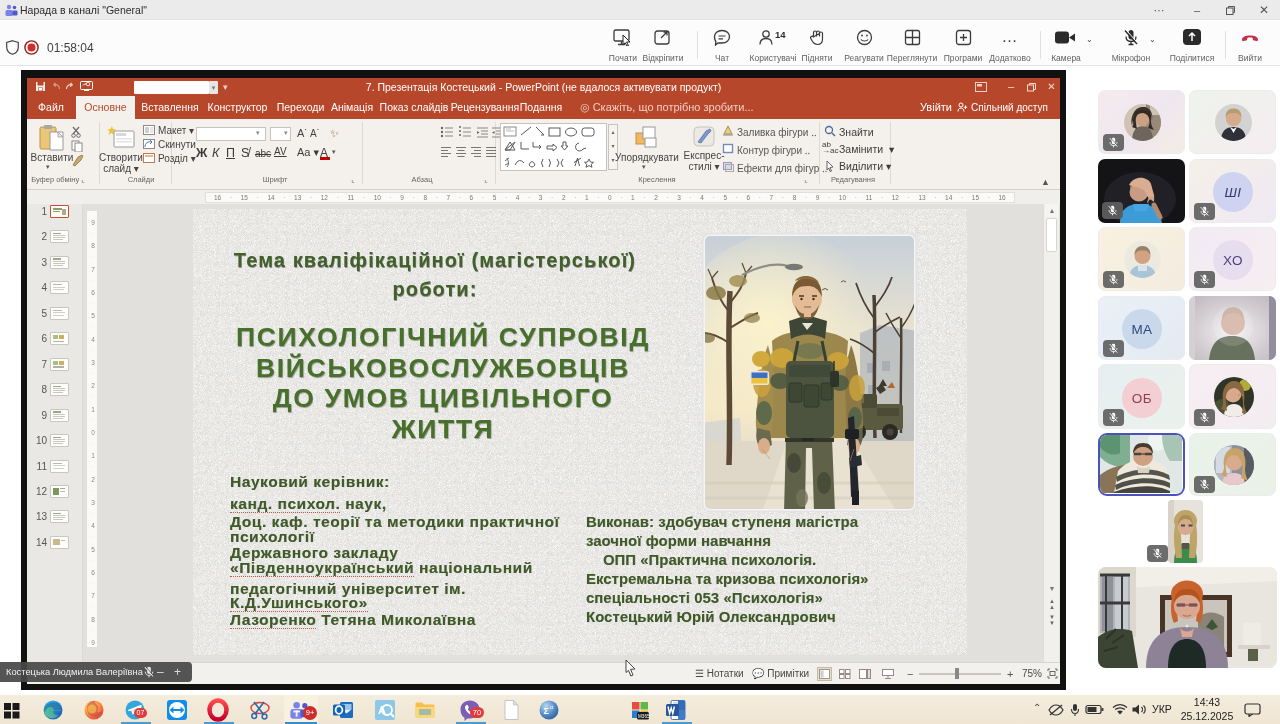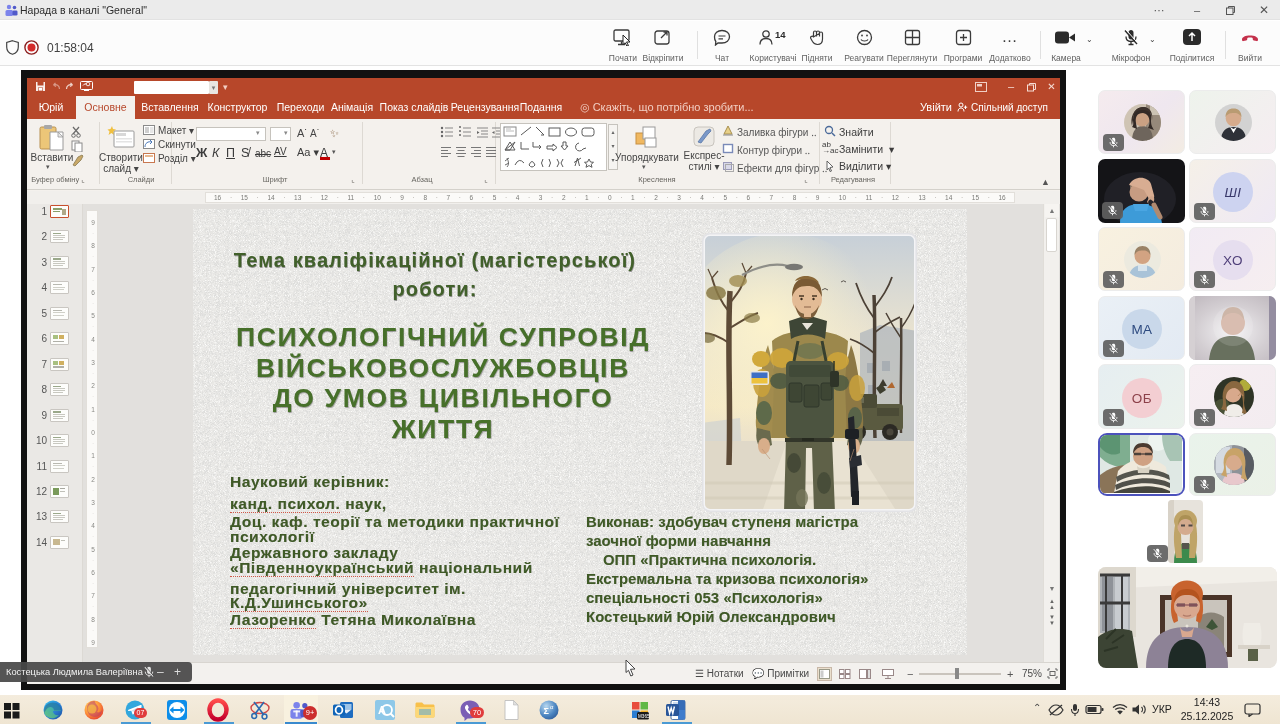--- a/index.html
+++ b/index.html
@@ -214,33 +214,34 @@
           </svg>
     <svg class="abs" style="left:53px;top:3px" width="13" height="11" viewBox="0 0 13 11">
             <rect x="0.5" y="0.5" width="12" height="8" rx="1" fill="none" stroke="#fff" stroke-width="1"></rect>
             <path d="M4 9.5 H9 M6.5 8.5 V9.5" stroke="#fff" stroke-width="1"></path>
             <path d="M3 4.5 A3.5 3.5 0 0 1 9 4.5" fill="none" stroke="#fff" stroke-width="1"></path>
             <circle cx="8" cy="3" r="1.8" fill="#b7472a" stroke="#fff" stroke-width="0.8"></circle>
           </svg>
     <div class="abs" style="left:107px;top:2.5px;width:75px;height:13px;background:#fff;border-radius:1px;"></div>
     <div class="abs" style="left:182px;top:2.5px;width:9px;height:13px;background:#e8e6e2;border-radius:1px;font-size:7px;color:#777;text-align:center;line-height:13px;">▾</div>
     <div class="abs" style="left:196px;top:4px;font-size:9px;color:#f3cfc4;">▾</div>
+    <div class="abs" style="left:0;top:3px;width:1033px;text-align:center;font-size:10.5px;color:#fff;">7. Презентація  Костецький - PowerPoint (не вдалося активувати продукт)</div>
     <svg class="abs" style="left:948px;top:4px" width="12" height="10" viewBox="0 0 12 10">
             <rect x="0.5" y="0.5" width="11" height="9" fill="none" stroke="#f0cfc5" stroke-width="1"></rect>
             <rect x="2" y="2" width="5" height="2.5" fill="#f0cfc5"></rect>
           </svg>
     <div class="abs" style="left:972px;top:0;width:24px;text-align:center;color:#f6ddd4;font-size:11px;line-height:16px;">–</div>
     <svg class="abs" style="left:1000px;top:4.5px" width="9" height="9" viewBox="0 0 9 9">
             <rect x="0.5" y="2" width="6" height="6" fill="none" stroke="#f6ddd4" stroke-width="1"></rect>
             <path d="M2.5 2 V0.5 H8.5 V6.5 H6.5" fill="none" stroke="#f6ddd4" stroke-width="1"></path>
           </svg>
     <div class="abs" style="left:1016px;top:0;width:17px;text-align:center;color:#f6ddd4;font-size:10px;line-height:17px;">✕</div>
   </div>
   <div id="ptabs">
-    <div class="ptab" style="left:3px;width:42px;">Юрій</div>
+    <div class="ptab" style="left:3px;width:42px;">Файл</div>
     <div class="ptab" style="left:49px;width:59px;background:#f4f1ed;color:#b7472a;">Основне</div>
     <div class="ptab" style="left:112px;width:62px;">Вставлення</div>
     <div class="ptab" style="left:177px;width:67px;">Конструктор</div>
     <div class="ptab" style="left:247px;width:53px;">Переходи</div>
     <div class="ptab" style="left:299px;width:52px;">Анімація</div>
     <div class="ptab" style="left:351px;width:72px;">Показ слайдів</div>
     <div class="ptab" style="left:423px;width:70px;">Рецензування</div>
     <div class="ptab" style="left:489px;width:50px;">Подання</div>
     <div class="abs" style="left:553px;top:0;height:23px;line-height:23px;font-size:11px;color:#f2cec3;">◎ Скажіть, що потрібно зробити...</div>
     <div class="abs" style="left:893px;top:0;height:23px;line-height:23px;font-size:11px;color:#fff;">Увійти</div>

